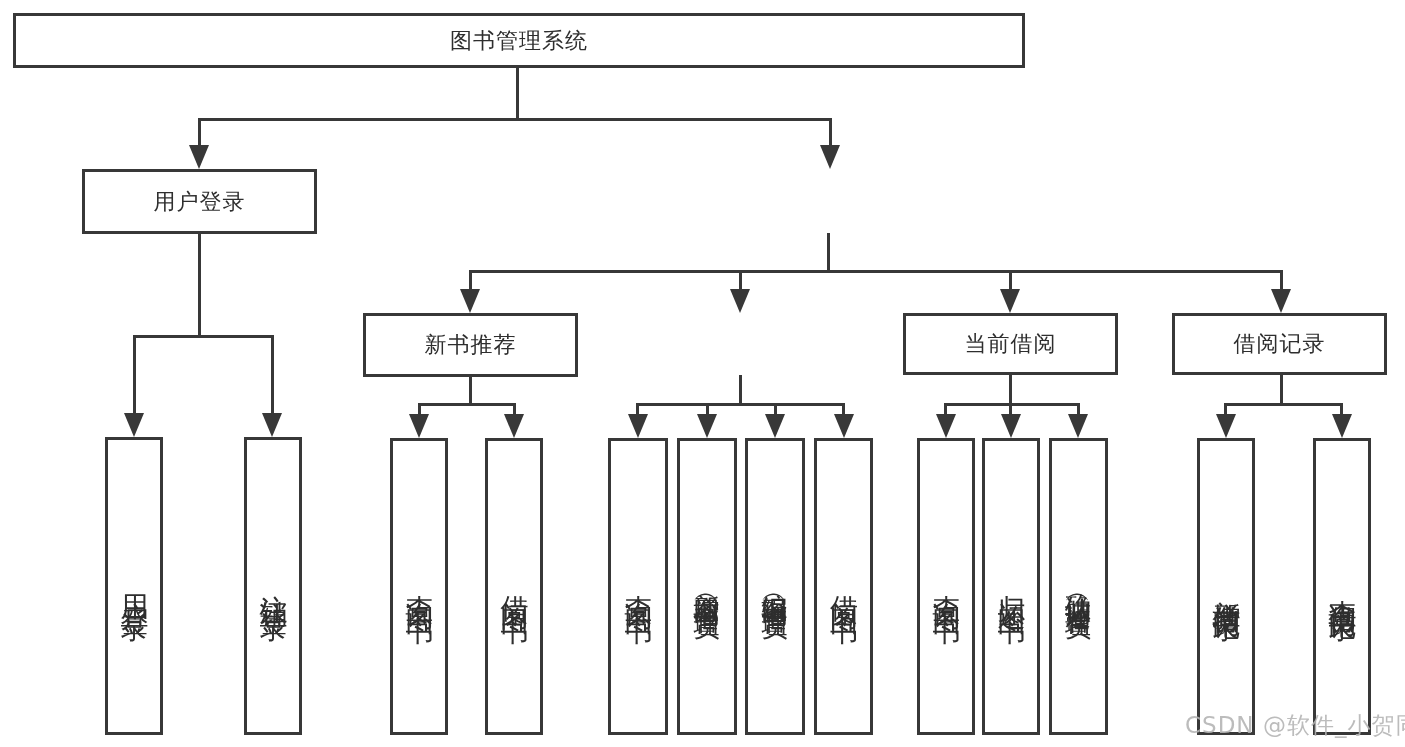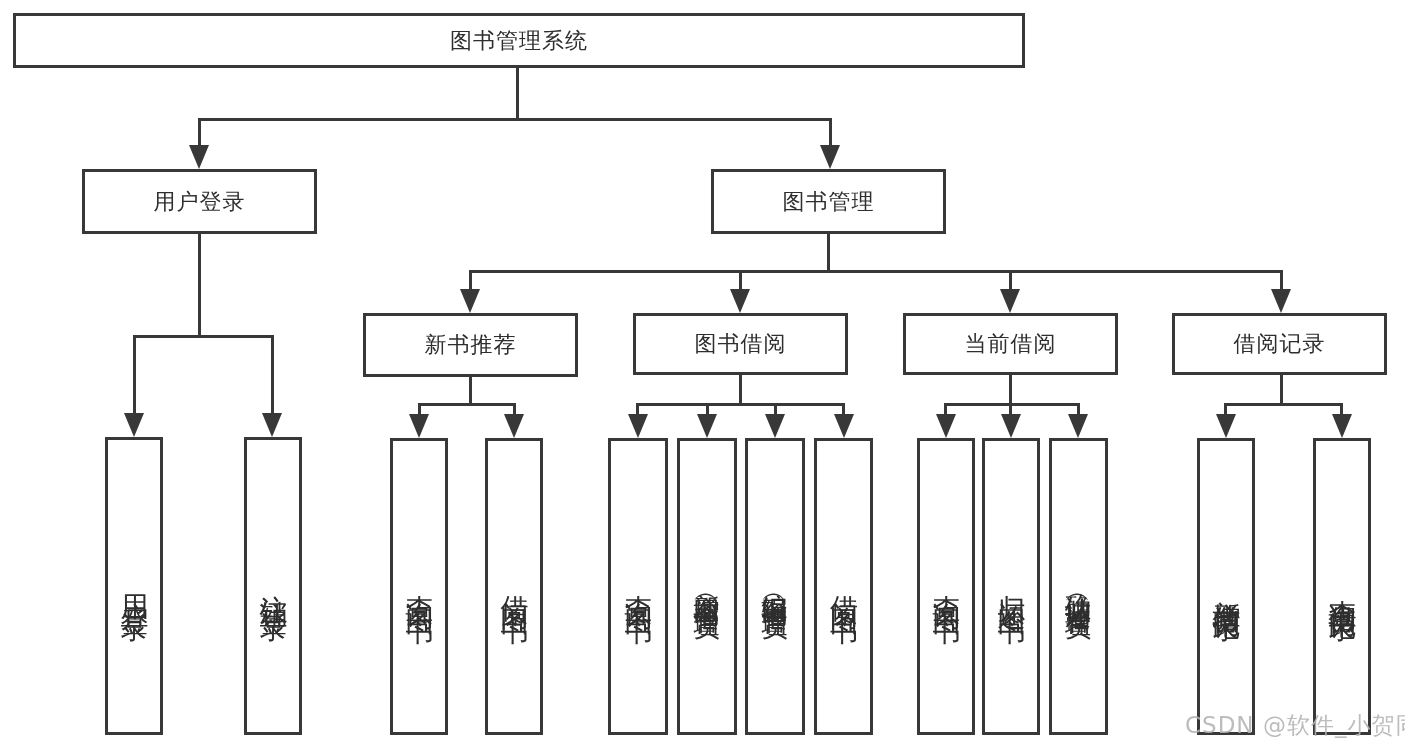--- a/index.html
+++ b/index.html
@@ -95,29 +95,23 @@
   <div class="line" style="left:1340px;top:403px;width:3px;height:13px"></div>
   <div class="arrow" style="left:1332px;top:414px"></div>
 
   <div class="hbox" style="left:13px;top:13px;width:1012px;height:55px">
     <span>图书管理系统</span>
   </div>
 
   <div class="hbox" style="left:82px;top:169px;width:235px;height:65px">
     <span>用户登录</span>
   </div>
-  <div class="hbox" style="left:711px;top:169px;width:235px;height:65px">
-    <span>图书管理</span>
-  </div>
 
   <div class="hbox" style="left:363px;top:313px;width:215px;height:64px">
     <span>新书推荐</span>
-  </div>
-  <div class="hbox" style="left:633px;top:313px;width:215px;height:62px">
-    <span>图书借阅</span>
   </div>
   <div class="hbox" style="left:903px;top:313px;width:215px;height:62px">
     <span>当前借阅</span>
   </div>
   <div class="hbox" style="left:1172px;top:313px;width:215px;height:62px">
     <span>借阅记录</span>
   </div>
 
   <div class="vbox" style="left:105px;top:437px;width:58px;height:298px">
     <span class="vt vt4">用户登录</span>

